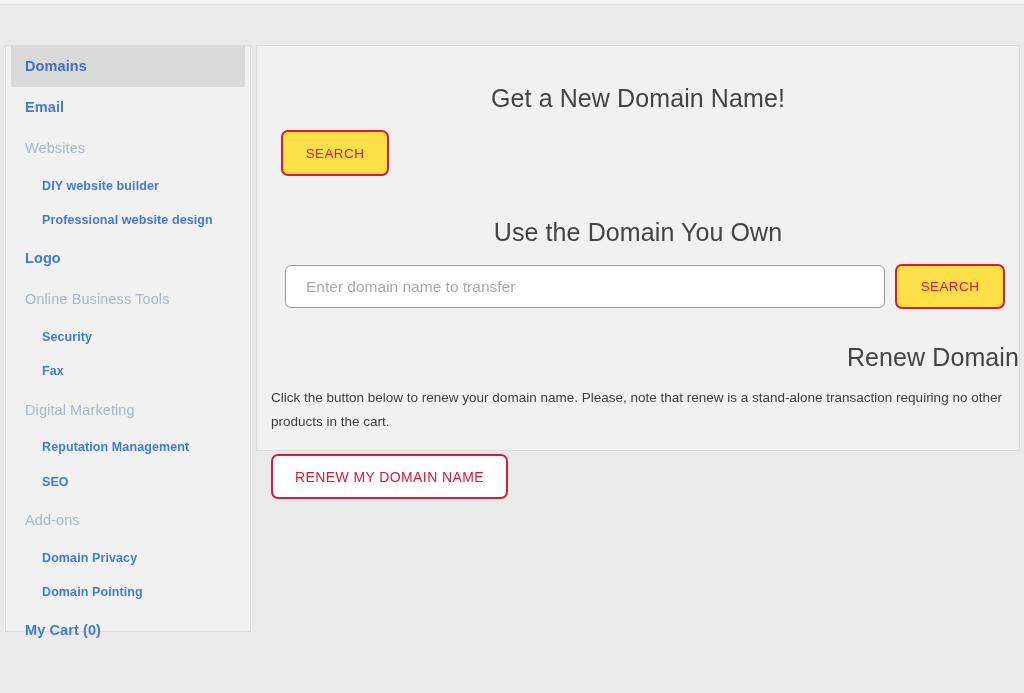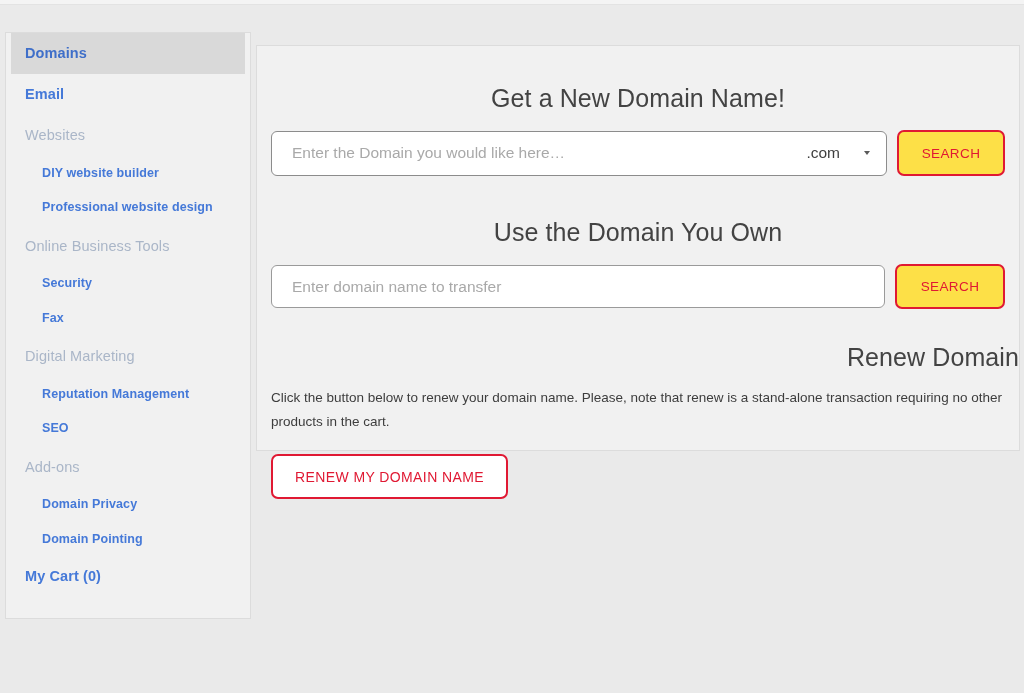--- a/index.html
+++ b/index.html
@@ -31,21 +31,21 @@
     top: 0; left: 0;
     width: 1024px;
     height: 693px;
     background: #eaeaea;
   }
 
   
   #sidebar {
     position: absolute;
     left: 5px;
-    top: 32px;
+    top: 45px;
     width: 246px;
     height: 587px;
     background: #f1f1f1;
     border: 1px solid #dcdcdc;
   }
 
   .nav-list { list-style: none; padding: 0; margin: 0; }
 
   .nav-item {
     display: block;
@@ -122,21 +122,21 @@
     flex: 1 1 auto;
     height: 45px;
     background: #ffffff;
     border: 1px solid #8c8c8c;
     border-radius: 6px;
     display: flex;
     align-items: center;
     padding: 0 10px 0 0;
   }
 
-  .domain-field.plain { height: 43px; border-color: #9a9a9a; }
+  .domain-field.plain { height: 43px; border-color: #9a9a9a; margin-left: 14px; }
 
   .domain-input {
     flex: 1 1 auto;
     border: none;
     outline: none;
     background: transparent;
     font-family: "Liberation Sans", sans-serif;
     font-size: 15.5px;
     color: #555;
     padding-left: 20px;
@@ -206,46 +206,40 @@
 
   <div id="top-strip"></div>
 
   <nav id="sidebar">
     <ul class="nav-list" id="sidebar-list">
         <li class="nav-item nav-top active">Domains</li>
         <li class="nav-item nav-top">Email</li>
         <li class="nav-item nav-section">Websites</li>
         <li class="nav-item nav-sub">DIY website builder</li>
         <li class="nav-item nav-sub">Professional website design</li>
+        <li class="nav-item nav-top">Logo</li>
         <li class="nav-item nav-section">Online Business Tools</li>
         <li class="nav-item nav-sub">Security</li>
         <li class="nav-item nav-sub">Fax</li>
         <li class="nav-item nav-section">Digital Marketing</li>
         <li class="nav-item nav-sub">Reputation Management</li>
         <li class="nav-item nav-sub">SEO</li>
         <li class="nav-item nav-section">Add-ons</li>
         <li class="nav-item nav-sub">Domain Privacy</li>
         <li class="nav-item nav-sub">Domain Pointing</li>
         <li class="nav-item nav-top">My Cart (0)</li>
       </ul>
   </nav>
 
   <main id="main-panel">
 
     
     <h2 class="section-title" id="title-new">Get a New Domain Name!</h2>
 
     <div class="search-row">
-      <div class="domain-field">
-        <input class="domain-input" type="text" placeholder="Enter the Domain you would like here…" value="" style="">
-        <div class="tld-select">
-          <span class="tld-value">.com</span>
-          <span class="tld-caret"></span>
-        </div>
-      </div>
       <button class="search-btn">SEARCH</button>
     </div>
 
     
     <h2 class="section-title" id="title-own">Use the Domain You Own</h2>
 
     <div class="search-row">
       <div class="domain-field plain">
         <input class="domain-input" type="text" placeholder="Enter domain name to transfer" value="" style="">
       </div>

